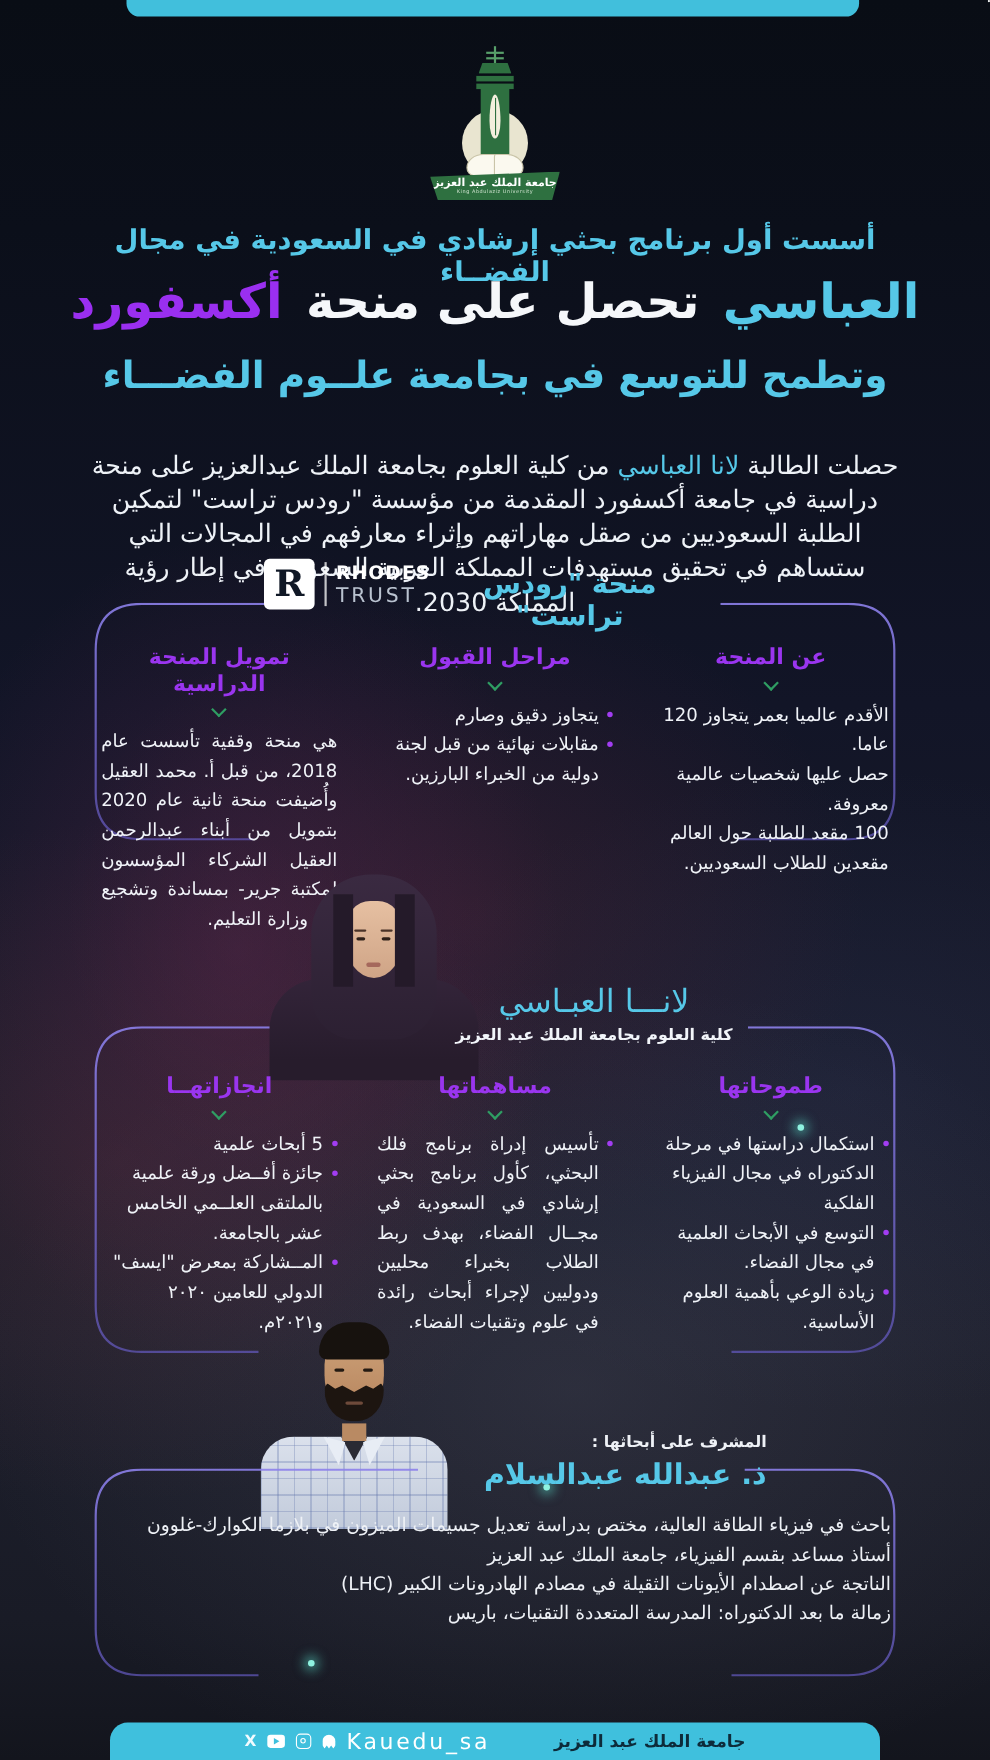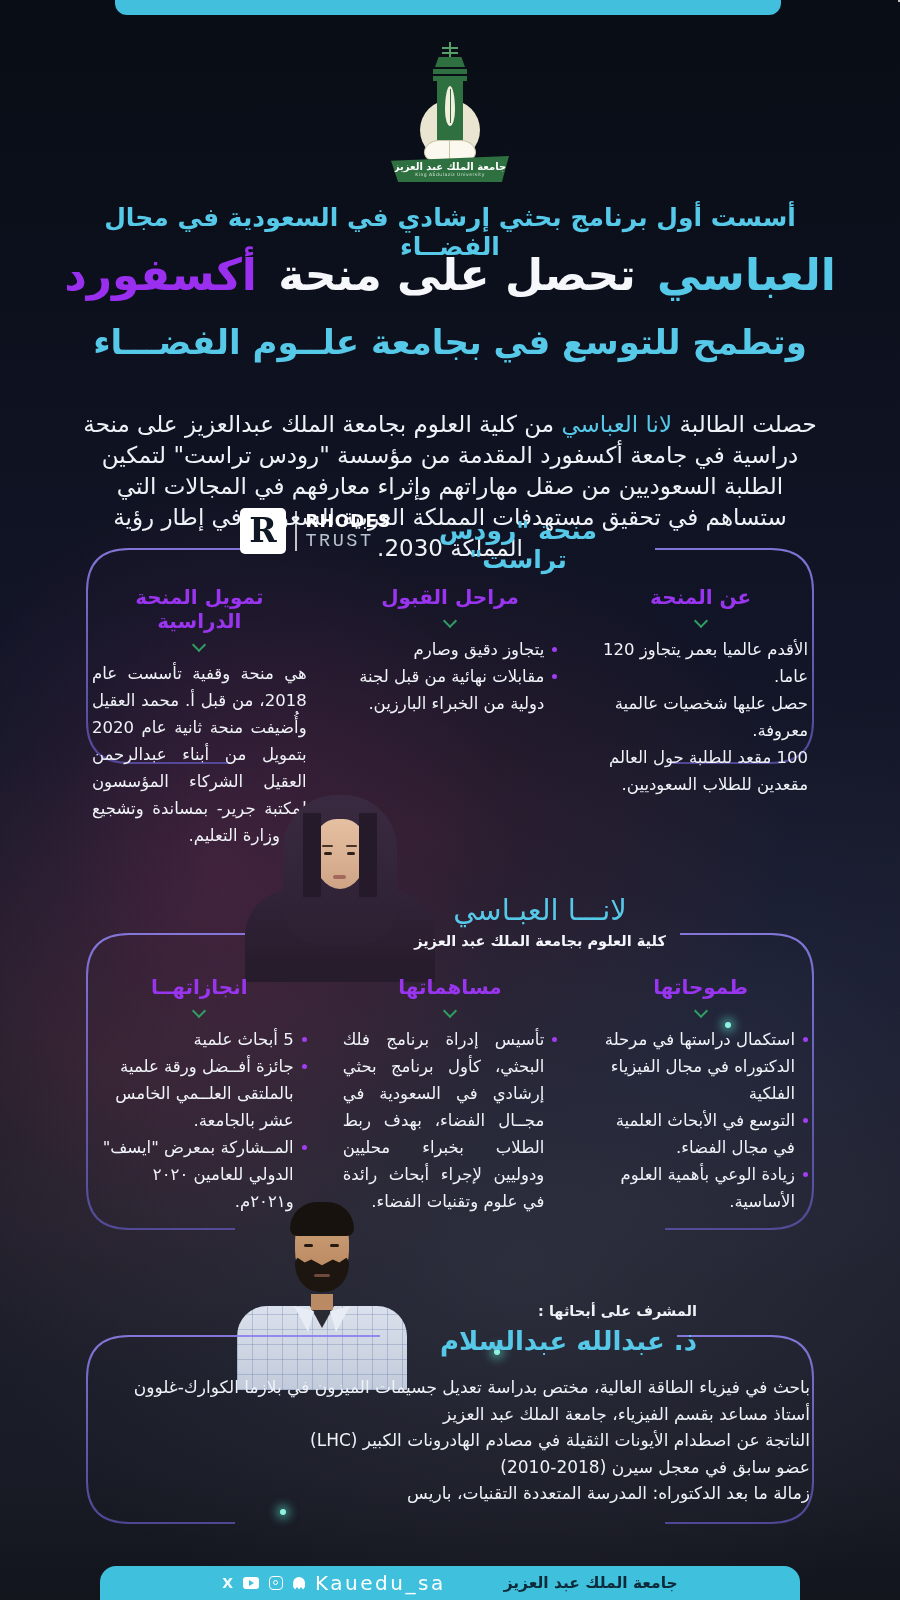--- a/index.html
+++ b/index.html
@@ -108,21 +108,21 @@
   
   .rh-title{position:absolute;left:408px;top:516px;width:220px;text-align:center;
     font-size:25px;font-weight:bold;color:#56c8e8;}
   .rh-logo{position:absolute;left:240px;top:505px;width:180px;height:52px;direction:ltr;
     display:flex;align-items:center;gap:9px;}
   .rh-logo .sq{width:46px;height:46px;background:#fff;border-radius:5px;display:flex;
     align-items:center;justify-content:center;font-family:"DejaVu Serif",serif;
     font-size:33px;font-weight:bold;color:#101826;line-height:46px;}
   .rh-logo .bar{width:1.5px;height:40px;background:rgba(255,255,255,.75);}
   .rh-logo .tx1{font-size:17px;font-weight:bold;color:#fff;letter-spacing:1px;line-height:21px;}
-  .rh-logo .tx2{font-size:18.5px;color:#b9c2cf;letter-spacing:2.5px;line-height:20px;font-weight:400;font-family:Liberation Mono, monospace;}
+  .rh-logo .tx2{font-size:18.5px;color:#b9c2cf;letter-spacing:2.5px;line-height:20px;font-weight:400;}
 
   
   .cols{position:absolute;left:92px;width:716px;display:flex;gap:36px;}
   .col{flex:1;}
   .col .ct{font-size:20px;font-weight:bold;color:#9a35ef;text-align:center;}
   .col .chev{display:block;width:8px;height:8px;margin:7px auto 10px;
     border-left:2px solid #2f9e63;border-bottom:2px solid #2f9e63;transform:rotate(-45deg);}
   .col .body{font-size:16.5px;line-height:27px;color:#f0f3f8;text-align:right;}
   .col .body.just{text-align:justify;}
   .item{display:flex;gap:8px;}
@@ -373,21 +373,20 @@
     <path d="M295 1 H44 Q2 1 2 43 V146 Q2 188 44 188 H150" fill="none" stroke="url(#fg3)" stroke-width="2"></path>
     <path d="M592 1 H686 Q728 1 728 43 V146 Q728 188 686 188 H580" fill="none" stroke="url(#fg3)" stroke-width="2"></path>
   </svg>
 
   <div class="sup-label">المشرف على أبحاثها :</div>
   <div class="sup-name">ذ. عبدالله عبدالسلام</div>
   <div class="sup-body">
     <div>باحث في فيزياء الطاقة العالية، مختص بدراسة تعديل جسيمات الميزون في بلازما الكوارك-غلوون</div>
     <div>أستاذ مساعد بقسم الفيزياء، جامعة الملك عبد العزيز</div>
     <div>الناتجة عن اصطدام الأيونات الثقيلة في مصادم الهادرونات الكبير (LHC)</div>
-    <div>عضو سابق في معجل سيرن (2018-2010)</div>
     <div>زمالة ما بعد الدكتوراه: المدرسة المتعددة التقنيات، باريس</div>
   </div>
 
   <div class="footerbar">
     <span class="uni">جامعة الملك عبد العزيز</span>
     <span class="social">
       <span class="x">X</span>
       <span class="yt"></span>
       <span class="ig"></span>
       <span class="sc"></span>

